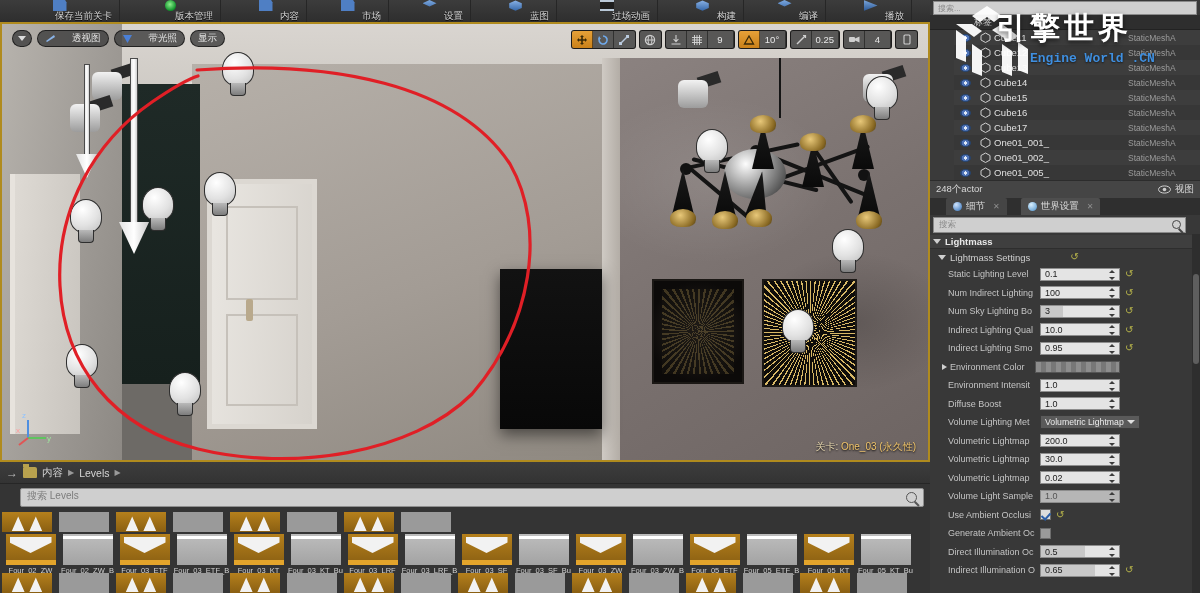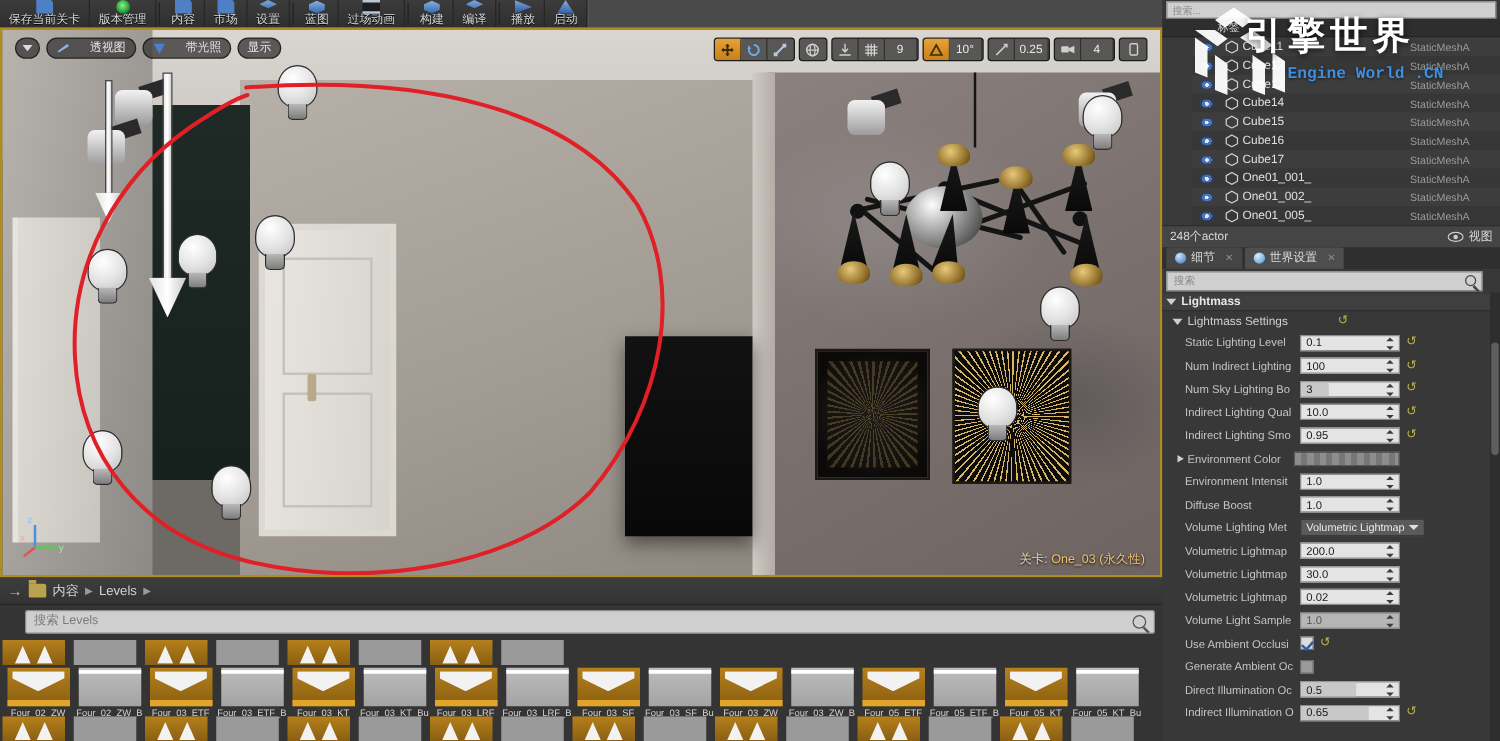--- a/index.html
+++ b/index.html
@@ -8,21 +8,21 @@
   #app{ position:relative; width:1200px; height:593px; }
 
   
   .topbar{ position:absolute; left:0; top:0; width:930px; height:22px;
     background:linear-gradient(#3c3c3c,#2e2e2e); display:flex; align-items:flex-end; }
   .tb-item{ position:relative; height:22px; display:flex; flex-direction:column;
     align-items:center; justify-content:flex-end; padding:0 7px; color:#d8d8d8;
     font-size:9px; white-space:nowrap; border-right:1px solid #262626; }
   .tb-item .ico{ position:absolute; top:0px; width:14px; height:11px; }
   .tb-item .lbl{ line-height:10px; padding-bottom:1px; font-size:9.5px;
-    text-shadow:0 1px 0 #000; }
+    text-shadow:0 1px 0 #000;margin-left:48px; }
   .tb-sep{ width:1px; height:18px; background:#222; margin:0 2px; align-self:center; }
   .tb-rest{ flex:1; height:22px; background:#4a4a4a; border-left:1px solid #5a5a5a; }
 
   
   .ic-disk{ background:#4f7fc4; clip-path:polygon(10% 0,90% 0,100% 20%,100% 100%,0 100%,0 0); }
   .ic-green{ background:radial-gradient(circle at 45% 40%,#8cf08c,#0f8f2a 70%); border-radius:50%; }
   .ic-blue{ background:linear-gradient(#7ca9e0,#2f5d9e); clip-path:polygon(50% 0,100% 30%,50% 60%,0 30%); }
   .ic-box{ background:linear-gradient(#8bb4e8,#3466a8); clip-path:polygon(50% 5%,95% 30%,95% 72%,50% 97%,5% 72%,5% 30%); }
   .ic-film{ background:#1e1e1e; border-top:2px solid #b9c8d8; border-bottom:2px solid #b9c8d8; }
   .ic-play{ background:linear-gradient(#7aa6dc,#2b5896); clip-path:polygon(0 0,100% 50%,0 100%); }
@@ -194,21 +194,21 @@
     border-top:1px solid #2c2c2c; }
   .ol-foot .right{ display:flex; align-items:center; gap:4px; }
   .watermark{ position:absolute; left:0; top:0; width:270px; height:80px; pointer-events:none;font-family:Liberation Mono, monospace; }
   .wm-cn{ position:absolute; left:66px; top:8px; font-size:30px; font-weight:bold; color:#fff;
     letter-spacing:4px; text-shadow:0 2px 5px rgba(0,0,0,.65); }
   .wm-en{ position:absolute; left:100px; top:51px; font-size:13px; font-weight:bold;
     color:#3f8fe0; text-shadow:0 1px 2px rgba(0,0,0,.6); }
 
   
   .details{ position:absolute; left:0; top:198px; width:270px; height:395px; background:#383838; }
-  .dtabs{ height:17px; display:flex; gap:2px; background:#2f2f2f; padding-left:3px; }
+  .dtabs{ height:17px; display:flex; gap:14px; background:#2f2f2f; padding-left:16px; }
   .dtab{ display:flex; align-items:center; gap:4px; padding:0 7px; height:17px;
     background:#454545; color:#dcdcdc; font-size:9.5px; border-radius:2px 2px 0 0; }
   .dtab.act{ background:#4e4e4e; }
   .dtab .dot{ width:9px; height:9px; border-radius:50%;
     background:radial-gradient(circle at 35% 30%,#cfe4ff,#2e6db5); }
   .dtab .dot.g{ background:radial-gradient(circle at 35% 30%,#d9f0ff,#4b8fc9); }
   .dtab .x{ color:#8e8e8e; font-size:8px; margin-left:4px; }
   .dsearch{ height:16px; margin:2px 14px 2px 3px; background:#cfcfcf; border:1px solid #8a8a8a;
     display:flex; align-items:center; padding:0 5px; position:relative; }
   .dsearch span{ font-size:8.5px; color:#8a8a8a; }

